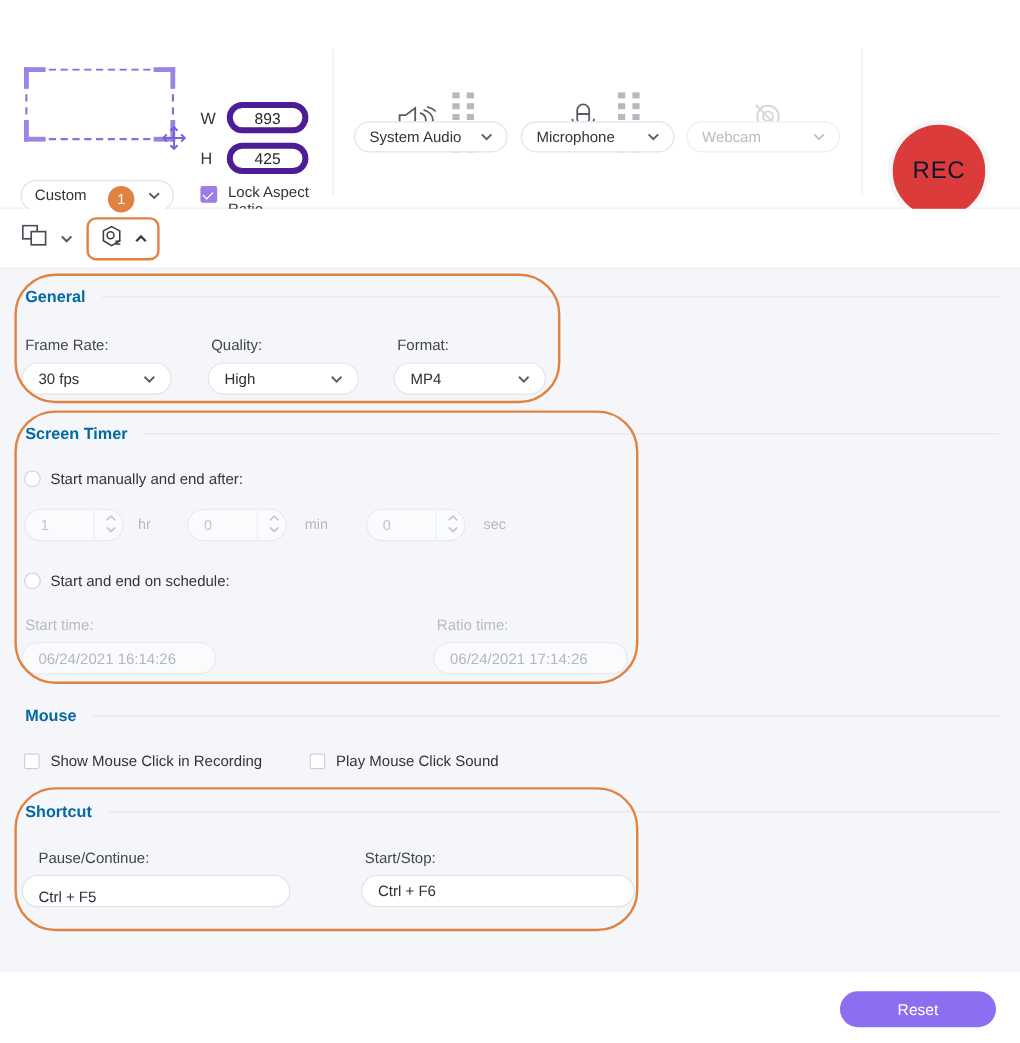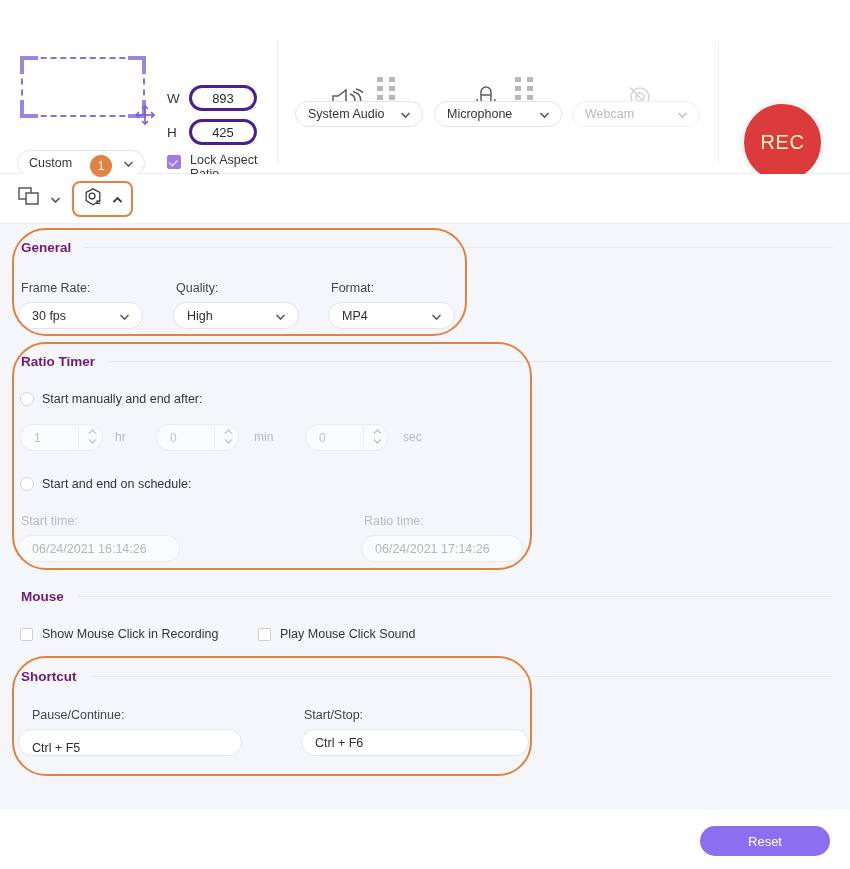--- a/index.html
+++ b/index.html
@@ -86,21 +86,21 @@
   .sel-pill .chev { position: absolute; right: 10px; color: #5b5d66; }
 
   .wh-row {
     position: absolute; display: flex; align-items: center;
   }
   .wh-row.w { left: 167px; top: 56px; }
   .wh-row.h { left: 167px; top: 90px; }
   .wh-lbl { width: 22px; font-size: 13.5px; color: #33343a; }
   .wh-input {
     width: 68px; height: 26px;
-    border: 3px solid #4c1d95; border-radius: 13px;
+    border: 5px solid #4c1d95; border-radius: 13px;
     background: #fff;
     display: flex; align-items: center; justify-content: center;
     font-size: 13px; color: #27282d;
   }
 
   .lock-wrap {
     position: absolute; left: 167px; top: 124px;
     display: flex; align-items: flex-start;
   }
   .cb {
@@ -142,21 +142,21 @@
   .drop-pill .chev { position: absolute; right: 11px; color: #5b5d66; }
   .drop-pill.disabled { border-color: #eceef3; }
   .drop-pill.disabled .lbl { color: #b9bbc3; }
   .drop-pill.disabled .chev { color: #c3c5cd; }
 
   .rec-btn {
     position: absolute; left: 740px; top: 71px;
     width: 85px; height: 85px; border-radius: 50%;
     background: #dc3b3b; border: 4px solid #f5f6f8;
     display: flex; align-items: center; justify-content: center;
-    color: #fef9c3; font-size: 20px; letter-spacing: .6px;
+    color: #0f172a; font-size: 20px; letter-spacing: .6px;
   }
 
   
   .toolstrip {
     position: absolute; left: 0; top: 174px;
     width: 850px; height: 50px;
     background: #ffffff;
     border-bottom: 1px solid #ececf1;
   }
   .tool-a {
@@ -187,21 +187,21 @@
     position: absolute; left: 0; top: 224px;
     width: 850px; height: 586px;
     background: #f5f6fa;
   }
 
   .sec-head {
     position: absolute; display: flex; align-items: center;
     width: 812px; left: 21px;
   }
   .sec-head .t {
-    font-size: 13.5px; font-weight: bold; color: #701a75;
+    font-size: 13.5px; font-weight: bold; color: #0369a1;
     white-space: nowrap; padding-right: 14px;
   }
   .sec-head .rule { flex: 1; height: 1px; background: #e6e7ee; }
 
   .fld-lbl { position: absolute; font-size: 12.5px; color: #43454d; }
   .fld-lbl.dim { color: #b9bbc3; }
 
   .pill {
     position: absolute; height: 27px;
     border: 1px solid #e2e3ea; border-radius: 14px;
@@ -476,21 +476,21 @@
     <div class="pill" style="left:328px;top:78px;width:127px;">
       <span class="lbl">MP4</span>
       <span class="chev">
         <svg width="11" height="8" viewBox="0 0 11 8">
             <polyline points="1.5,2 5.5,6 9.5,2" fill="none" stroke="currentColor" stroke-width="1.6"></polyline>
           </svg>
       </span>
     </div>
 
     <div class="sec-head" style="top:130px;">
-      <span class="t">Ratio Timer</span>
+      <span class="t">Screen Timer</span>
       <span class="rule"></span>
     </div>
 
     <div class="radio" style="left:20px;top:168px;"></div>
     <div class="radio-lbl" style="left:42px;top:168px;">Start manually and end after:</div>
 
     <div class="spin" style="left:20px;top:200px;">
       <span class="v">1</span>
       <span class="sep"></span>
       <span class="arrows">

